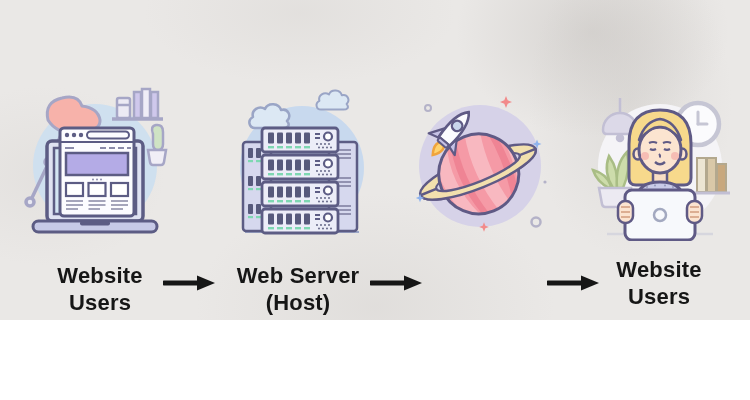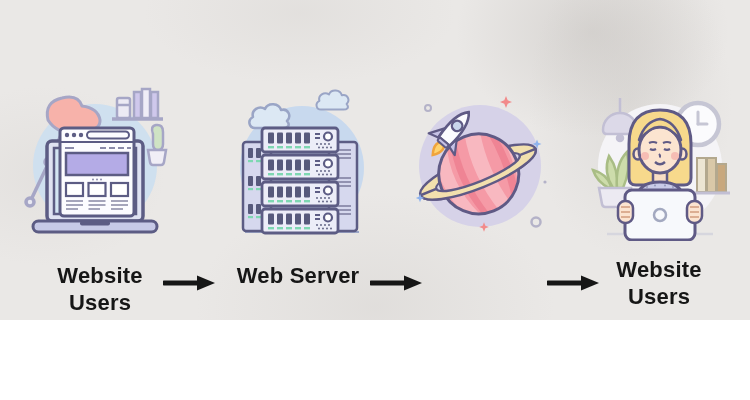--- a/index.html
+++ b/index.html
@@ -297,20 +297,21 @@
       </g>
     </svg>
   </div>
 
   <div class="step-label" style="left:5px;top:262px">
     <span>Website</span>
     <span>Users</span>
   </div>
   <div class="step-label" style="left:203px;top:262px">
     <span>Web Server</span>
+    <span>(Host)</span>
   </div>
   <div class="step-label" style="left:564px;top:256px">
     <span>Website</span>
     <span>Users</span>
   </div>
 
   <div class="arrow" style="left:163px">
     <svg viewBox="0 0 52 18" width="52" height="18">
       <line x1="1" y1="9" x2="37" y2="9" stroke="#161616" stroke-width="5" stroke-linecap="round"></line>
       <polygon points="34,1.5 52,9 34,16.5" fill="#161616"></polygon>

